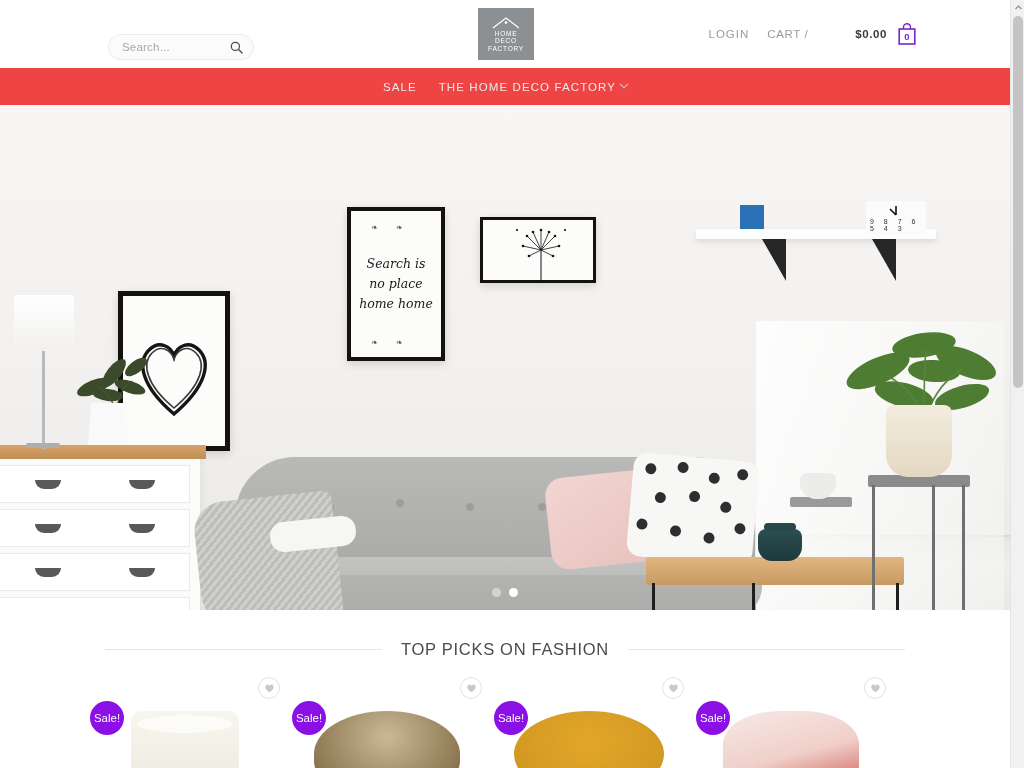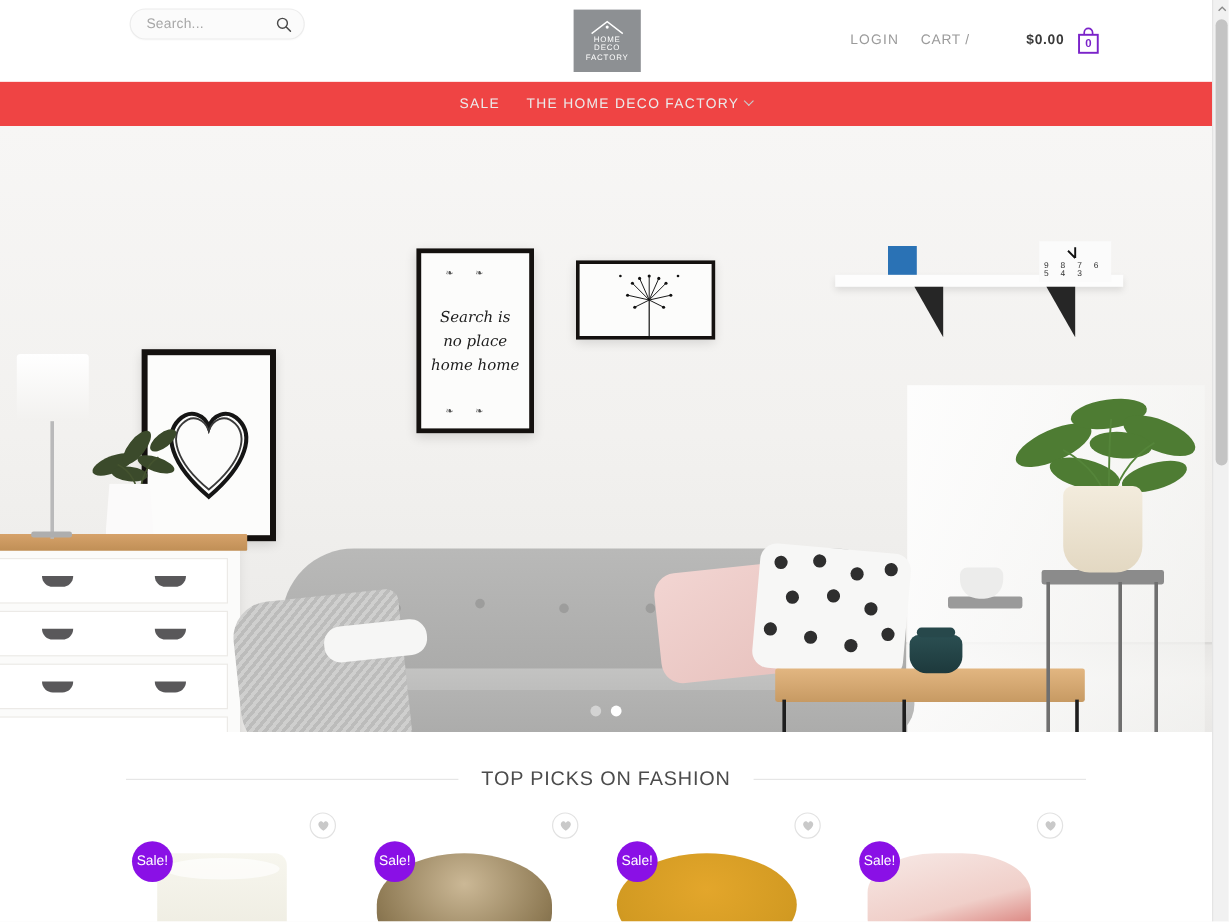--- a/index.html
+++ b/index.html
@@ -25,21 +25,21 @@
   
   .header {
     position: relative;
     height: 68px;
     background: #ffffff;
     display: flex;
     align-items: center;
   }
   .search-wrap {
     position: absolute;
-    left: 108px; top: 7px;
+    left: 108px; top: 34px;
     width: 146px; height: 26px;
     background: #fbfbfb;
     border: 1px solid #ececec;
     border-radius: 14px;
     display: flex;
     align-items: center;
     padding: 0 6px 0 13px;
     box-shadow: 0 1px 1px rgba(0,0,0,0.02);
   }
   .search-input {
@@ -418,21 +418,20 @@
     width: 202px; height: 120px;
     cursor: pointer;
   }
   .sale-badge {
     position: absolute; left: 6px; top: 18px;
     width: 34px; height: 34px; border-radius: 50%;
     background: #8a10e6;
     color: #ffffff; font-size: 11.5px;
     display: flex; align-items: center; justify-content: center;
     z-index: 4;
-    margin-left: 20px;
   }
   .wish {
     position: absolute; right: 6px; top: -6px;
     width: 22px; height: 22px; border-radius: 50%;
     border: 1px solid #e2e2e2; background: #ffffff;
     display: flex; align-items: center; justify-content: center;
     z-index: 4; cursor: pointer;
   }
   .prod-img {
     position: absolute; left: 50%; top: 28px;

